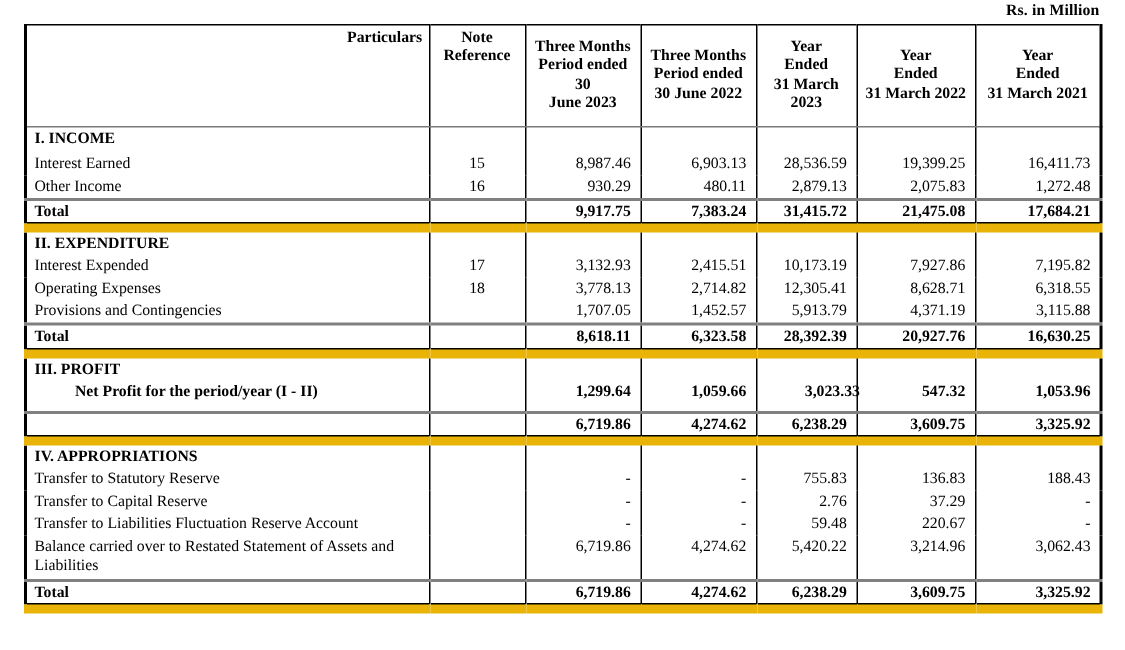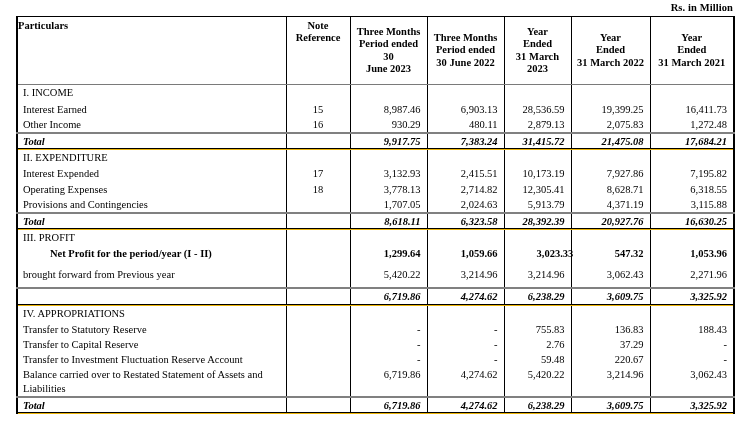--- a/index.html
+++ b/index.html
@@ -62,22 +62,22 @@
     border-right: 1px solid #000;
     font-size: 10.5px;
     font-weight: bold;
     line-height: 1.18;
     padding: 2px 4px;
     vertical-align: top;
     height: 68px;
     box-sizing: border-box;
   }
   thead th.h-part {
-    text-align: left;
-    padding-left: 0;
+    text-align: right;
+    padding-left: 13px;
     padding-top: 3px;
   }
   thead th.h-note,
   thead th.h-num {
     text-align: center;
   }
   thead th.h-note { vertical-align: top; padding-top: 3px; }
   thead th.h-num  { vertical-align: middle; }
   thead th.last { border-right: none; }
 
@@ -94,31 +94,30 @@
   tbody td.last { border-right: none; }
 
   td.label {
     text-align: left;
     padding-left: 5px;
     white-space: normal;
   }
   td.note { text-align: center; }
   td.num  { text-align: right; padding-right: 6px; }
 
-  tr.section td.label { font-weight: normal; }
+  tr.section td.label { font-weight: bold; }
   tr.section td { height: 17px; }
 
   tr.bold td { font-weight: bold; padding-left: 32px; }
 
   
   tr.total td {
     font-weight: bold;
     border-top: 2.2px solid #808080;
-    border-bottom: 1px solid #eab308;
-    font-style: italic;
+    border-bottom: 6px solid #eab308;
   }
 
   tr.double-under td {
     box-shadow: inset 0 -3px 0 -2px #000;
   }
 
   tr.tall td { height: 21px; }
   tr.tall2 td { height: 26px; }
 </style>
 </head>
@@ -243,21 +242,21 @@
             <td class="num">3,778.13</td>
             <td class="num">2,714.82</td>
             <td class="num">12,305.41</td>
             <td class="num">8,628.71</td>
             <td class="num last">6,318.55</td>
           </tr>
           <tr class="">
             <td class="label">Provisions and Contingencies</td>
             <td class="note"></td>
             <td class="num">1,707.05</td>
-            <td class="num">2,024.63</td>
+            <td class="num">1,452.57</td>
             <td class="num">5,913.79</td>
             <td class="num">4,371.19</td>
             <td class="num last">3,115.88</td>
           </tr>
           <tr class="total double-under">
             <td class="label">Total</td>
             <td class="note"></td>
             <td class="num">8,618.11</td>
             <td class="num">6,323.58</td>
             <td class="num">28,392.39</td>
@@ -275,29 +274,20 @@
           </tr>
           <tr class="bold tall">
             <td class="label">Net Profit for the period/year (I - II)</td>
             <td class="note"></td>
             <td class="num">1,299.64</td>
             <td class="num">1,059.66</td>
             <td class="num">3,023.33</td>
             <td class="num">547.32</td>
             <td class="num last">1,053.96</td>
           </tr>
-          <tr class="tall">
-            <td class="label">brought forward from Previous year</td>
-            <td class="note"></td>
-            <td class="num">5,420.22</td>
-            <td class="num">3,214.96</td>
-            <td class="num">3,214.96</td>
-            <td class="num">3,062.43</td>
-            <td class="num last">2,271.96</td>
-          </tr>
           <tr class="total double-under">
             <td class="label"></td>
             <td class="note"></td>
             <td class="num">6,719.86</td>
             <td class="num">4,274.62</td>
             <td class="num">6,238.29</td>
             <td class="num">3,609.75</td>
             <td class="num last">3,325.92</td>
           </tr>
           <tr class="section">
@@ -321,21 +311,21 @@
           <tr class="">
             <td class="label">Transfer to Capital Reserve</td>
             <td class="note"></td>
             <td class="num">-</td>
             <td class="num">-</td>
             <td class="num">2.76</td>
             <td class="num">37.29</td>
             <td class="num last">-</td>
           </tr>
           <tr class="">
-            <td class="label">Transfer to Investment Fluctuation Reserve Account</td>
+            <td class="label">Transfer to Liabilities Fluctuation Reserve Account</td>
             <td class="note"></td>
             <td class="num">-</td>
             <td class="num">-</td>
             <td class="num">59.48</td>
             <td class="num">220.67</td>
             <td class="num last">-</td>
           </tr>
           <tr class="tall2">
             <td class="label">Balance carried over to Restated Statement of Assets and Liabilities</td>
             <td class="note"></td>

